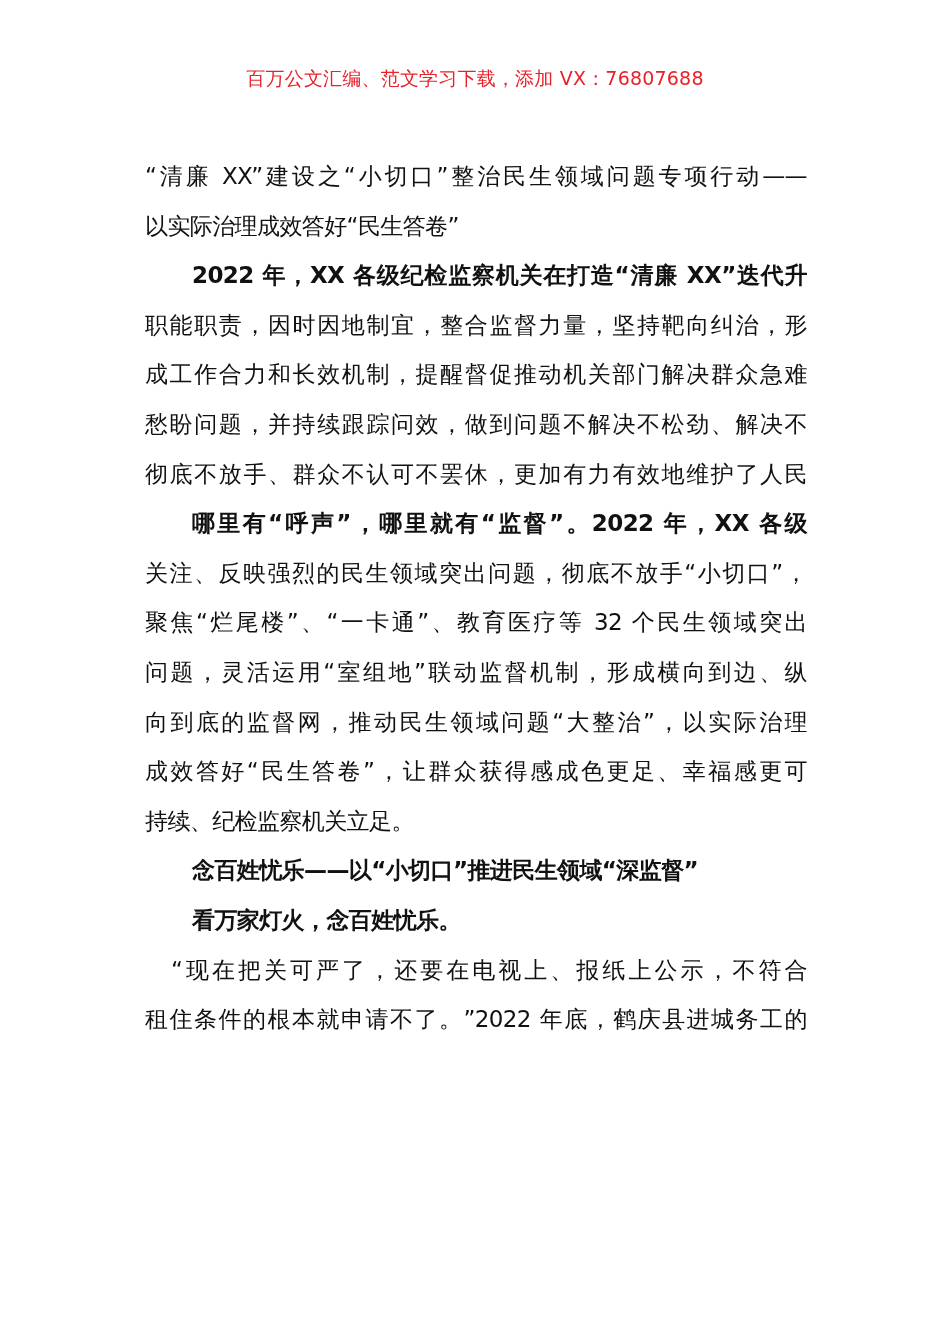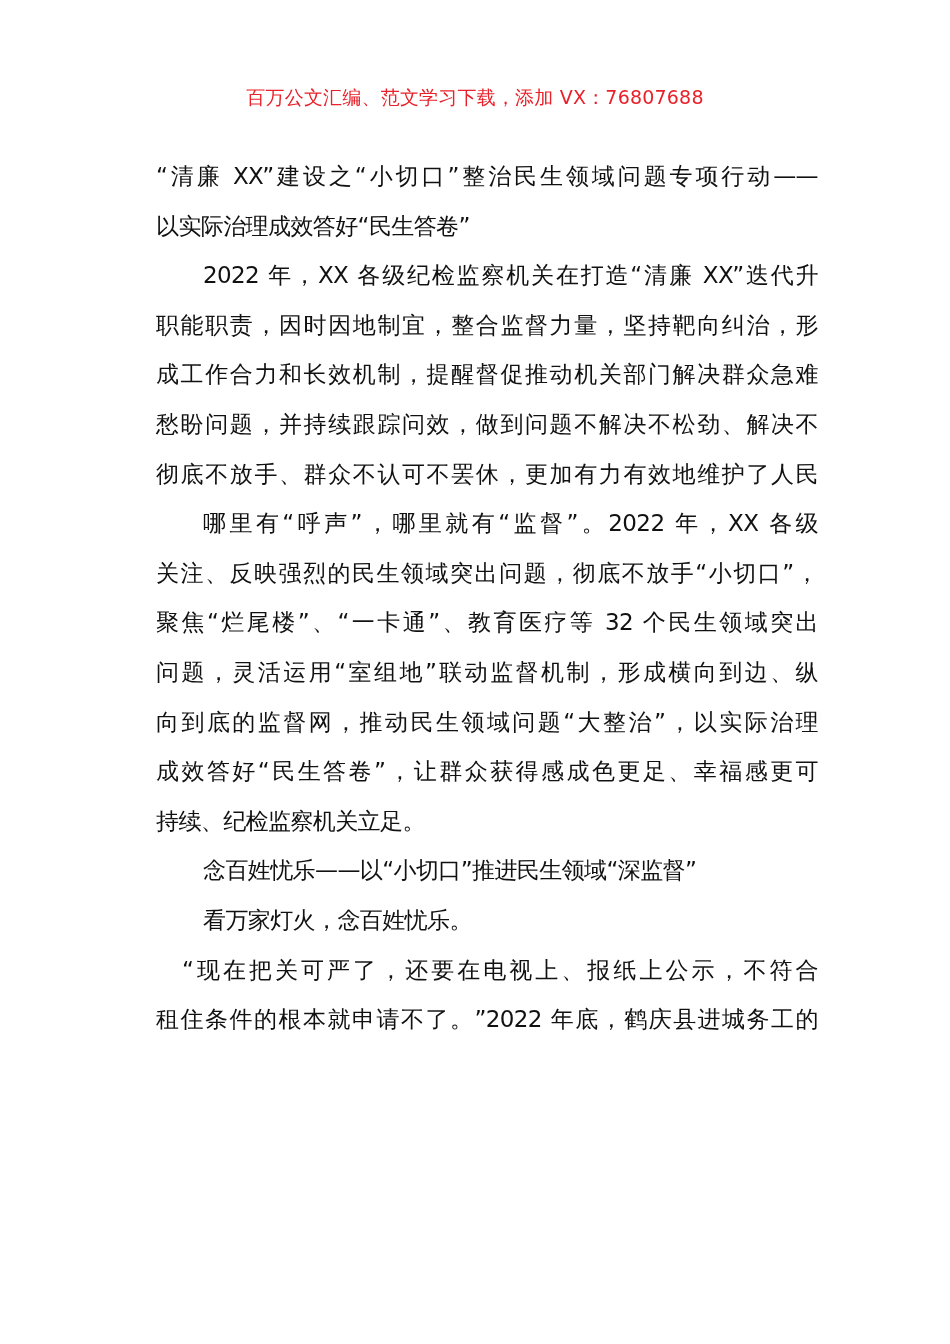--- a/index.html
+++ b/index.html
@@ -1,23 +1,23 @@
 <!DOCTYPE html>
 <html><head>
 <meta charset="utf-8">
 <style>
   html, body { margin: 0; padding: 0; background: #ffffff; }
   body { width: 950px; height: 1344px; position: relative; overflow: hidden;
          font-family: "DejaVu Sans", "Liberation Sans", sans-serif; color: #111; }
   .banner { position: absolute; top: 66px; left: 0; width: 950px; text-align: center;
-            font-size: 19px; color: #e8212a; letter-spacing: 0.2px; margin-top: 19px; }
-  .page { position: absolute; left: 145px; top: 152px; width: 662px; margin-left: 11px; }
+            font-size: 19px; color: #e8212a; letter-spacing: 0.2px; }
+  .page { position: absolute; left: 145px; top: 152px; width: 662px; }
   .line { font-size: 23px; line-height: 49.6px; height: 49.6px; white-space: nowrap;
           letter-spacing: -0.6px; }
-  .indent { padding-left: 47px; }
+  .indent { padding-left: 47px; font-weight: bold; }
   .indent-small { padding-left: 26px; }
   .justify { text-align: justify; text-align-last: justify; white-space: normal; }
 </style>
 </head>
 <body>
 
 <div class="banner">百万公文汇编、范文学习下载，添加 VX：76807688</div>
 
 <div class="page">
   <div>

